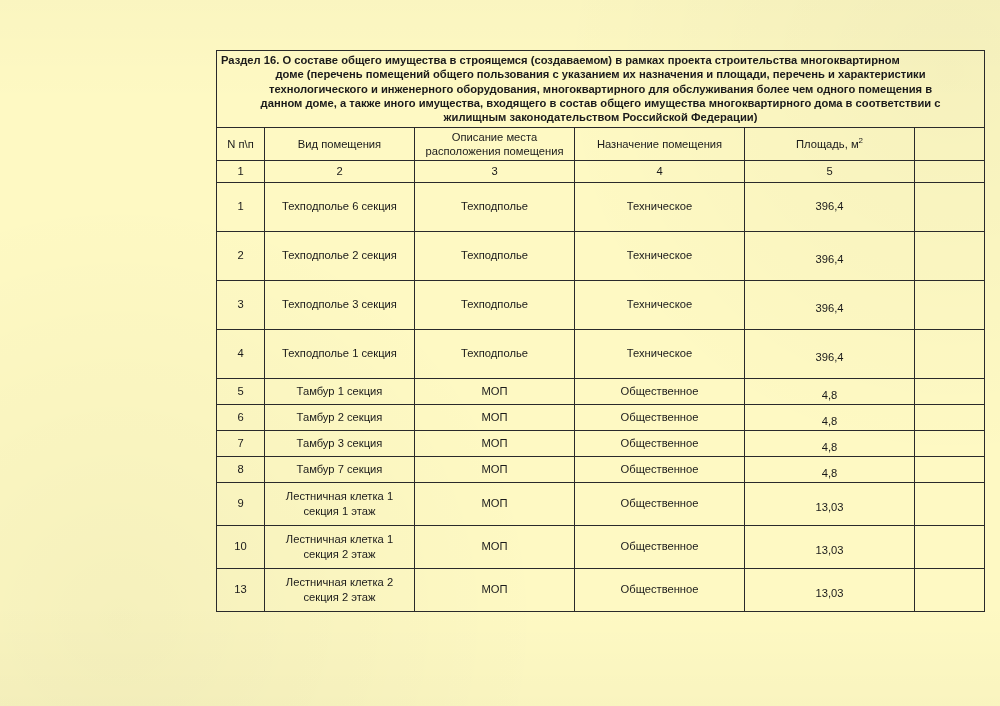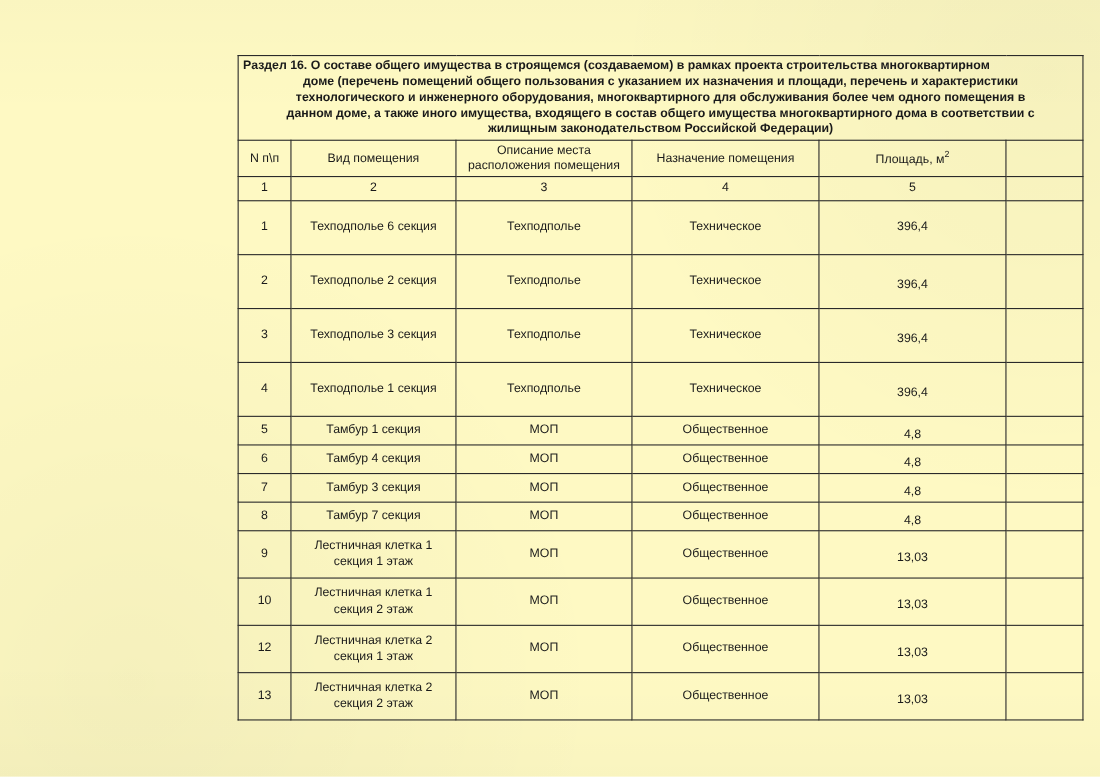--- a/index.html
+++ b/index.html
@@ -171,21 +171,21 @@
         <td>5</td>
         <td>Тамбур 1 секция</td>
         <td>МОП</td>
         <td>Общественное</td>
         <td><span class="area-val">4,8</span></td>
         <td></td>
       </tr>
 
       <tr class="short">
         <td>6</td>
-        <td>Тамбур 4 секция</td>
+        <td>Тамбур 2 секция</td>
         <td>МОП</td>
         <td>Общественное</td>
         <td><span class="area-val">4,8</span></td>
         <td></td>
       </tr>
 
       <tr class="short">
         <td>7</td>
         <td>Тамбур 3 секция</td>
         <td>МОП</td>
@@ -221,31 +221,20 @@
           <div>Лестничная клетка 1</div>
           <div>секция 2 этаж</div>
         </td>
         <td>МОП</td>
         <td>Общественное</td>
         <td><span class="area-val">13,03</span></td>
         <td></td>
       </tr>
 
 
-      <tr class="mid">
-        <td>12</td>
-        <td class="two-line">
-          <div>Лестничная клетка 2</div>
-          <div>секция 1 этаж</div>
-        </td>
-        <td>МОП</td>
-        <td>Общественное</td>
-        <td><span class="area-val">13,03</span></td>
-        <td></td>
-      </tr>
 
       <tr class="mid">
         <td>13</td>
         <td class="two-line">
           <div>Лестничная клетка 2</div>
           <div>секция 2 этаж</div>
         </td>
         <td>МОП</td>
         <td>Общественное</td>
         <td><span class="area-val">13,03</span></td>

